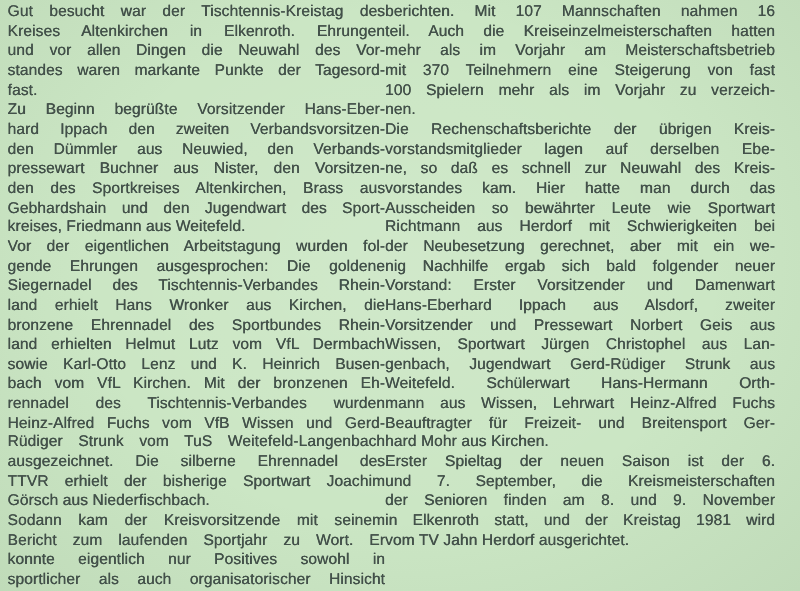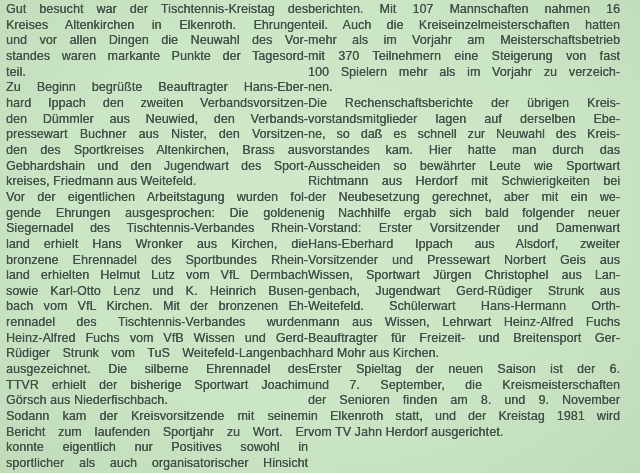--- a/index.html
+++ b/index.html
@@ -40,22 +40,22 @@
 </style>
 </head>
 <body>
 
 <div class="page">
   <div class="col col-left">
       <div class="line">Gut besucht war der Tischtennis-Kreistag des</div>
       <div class="line">Kreises Altenkirchen in Elkenroth. Ehrungen</div>
       <div class="line">und vor allen Dingen die Neuwahl des Vor-</div>
       <div class="line">standes waren markante Punkte der Tagesord-</div>
-      <div class="line para-end">teil.</div>
-      <div class="line">Zu Beginn begrüßte Beauftragter Hans-Eber-</div>
+      <div class="line para-end">fast.</div>
+      <div class="line">Zu Beginn begrüßte Vorsitzender Hans-Eber-</div>
       <div class="line">hard Ippach den zweiten Verbandsvorsitzen-</div>
       <div class="line">den Dümmler aus Neuwied, den Verbands-</div>
       <div class="line">pressewart Buchner aus Nister, den Vorsitzen-</div>
       <div class="line">den des Sportkreises Altenkirchen, Brass aus</div>
       <div class="line">Gebhardshain und den Jugendwart des Sport-</div>
       <div class="line para-end">kreises, Friedmann aus Weitefeld.</div>
       <div class="line">Vor der eigentlichen Arbeitstagung wurden fol-</div>
       <div class="line">gende Ehrungen ausgesprochen: Die goldene</div>
       <div class="line">Siegernadel des Tischtennis-Verbandes Rhein-</div>
       <div class="line">land erhielt Hans Wronker aus Kirchen, die</div>

